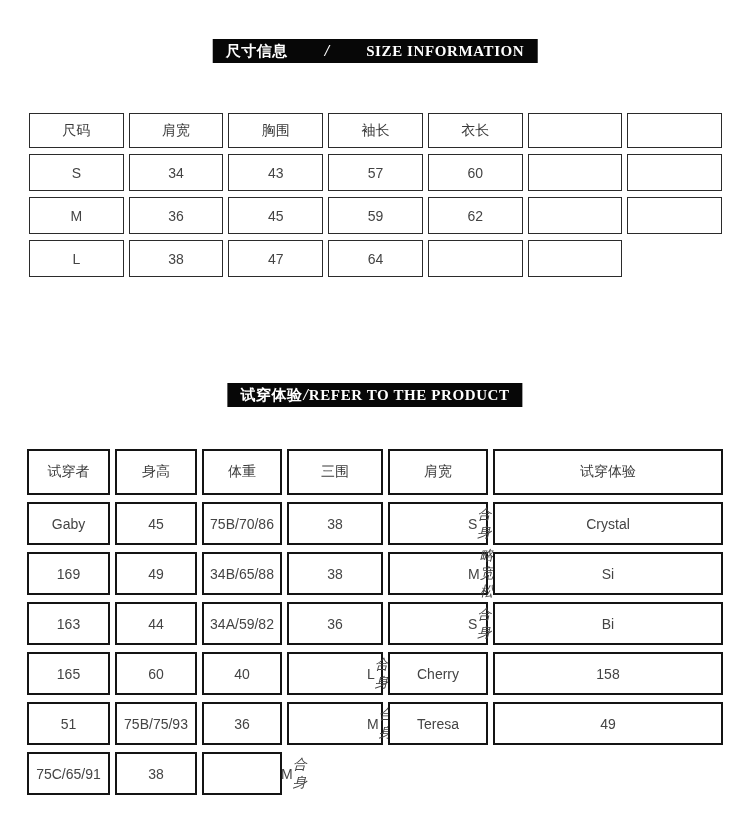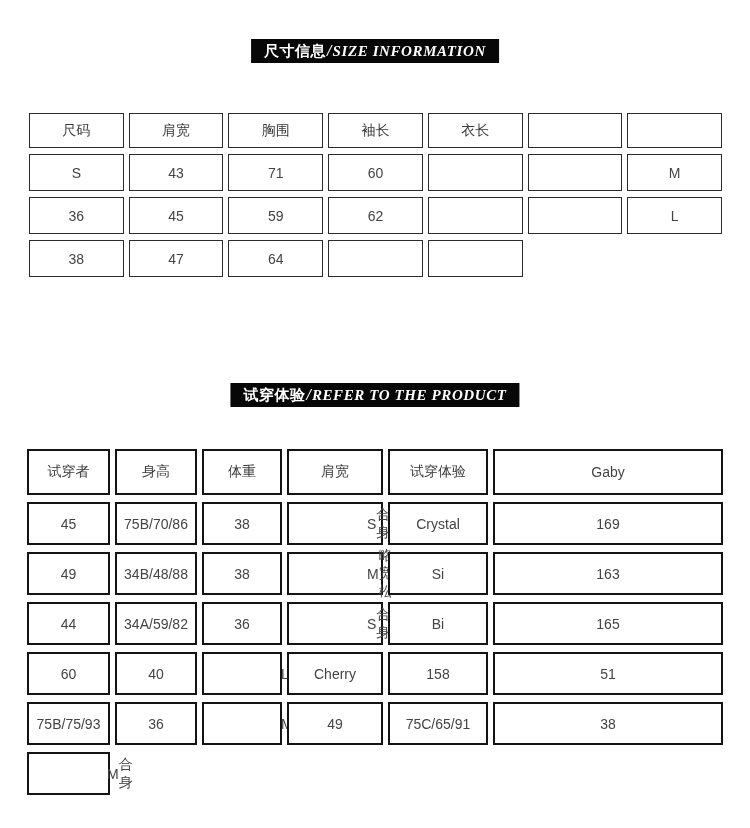--- a/index.html
+++ b/index.html
@@ -18,22 +18,22 @@
     color:var(--text);
   }
   .banner{
     position:absolute;left:50%;transform:translateX(-50%);
     background:var(--banner-bg);color:var(--banner-text);
     height:24px;display:flex;align-items:center;justify-content:center;
     padding:0 13px;white-space:nowrap;
   }
   .banner .zh{font-weight:700;font-size:15px;letter-spacing:0.5px;}
   .banner .sep{font-family:"Liberation Serif","DejaVu Serif",serif;font-style:italic;font-weight:700;font-size:16px;margin:0 1px;}
-  .banner .en{font-family:"Liberation Serif","DejaVu Serif",serif;font-style:italic;font-weight:700;font-size:15px;letter-spacing:0.6px;}
-  #banner-size{top:39px;}
+  .banner .en{font-family:"Liberation Serif","DejaVu Serif",serif;font-weight:700;font-size:15px;letter-spacing:0.6px;}
+  #banner-size{top:39px;gap:36px;}
   #banner-fit{top:383px;}
 
   .grid{position:absolute;display:grid;}
   #size-table{
     left:29px;top:113px;width:693px;
     grid-template-columns:repeat(7,1fr);
     grid-template-rows:35px 37px 37px 37px;
     column-gap:5px;row-gap:6px;
   }
   #size-table .cell{border:1px solid var(--t1-border);}
@@ -44,42 +44,43 @@
     column-gap:5px;row-gap:7px;
   }
   #fit-table .cell{border:2px solid var(--t2-border);}
   .cell{
     display:flex;align-items:center;justify-content:center;
     font-size:14px;color:var(--text);background:#ffffff;
   }
   .cell.hdr{color:#3a3a3a;}
   .fit-pair{display:flex;align-items:center;width:100%;padding-left:78px;}
   .fit-pair .size-letter{display:inline-block;width:47px;text-align:left;}
-  .fit-pair .fit-text{display:inline-block;text-align:right;}
+  .fit-pair .fit-text{display:inline-block;text-align:right;font-style:italic;}
 </style>
 </head>
 <body>
 
 <div class="banner" id="banner-size">
   <span class="zh">尺寸信息</span>
     <span class="sep">/</span>
     <span class="en">SIZE INFORMATION</span>
 </div>
 
 <div class="grid" id="size-table">
     <div class="cell hdr">尺码</div>
     <div class="cell hdr">肩宽</div>
     <div class="cell hdr">胸围</div>
     <div class="cell hdr">袖长</div>
     <div class="cell hdr">衣长</div>
     <div class="cell hdr"></div>
     <div class="cell hdr"></div>
     <div class="cell">S</div>
+    <div class="cell">34</div>
     <div class="cell">43</div>
-    <div class="cell">71</div>
+    <div class="cell">57</div>
     <div class="cell">60</div>
     <div class="cell"></div>
     <div class="cell"></div>
     <div class="cell">M</div>
     <div class="cell">36</div>
     <div class="cell">45</div>
     <div class="cell">59</div>
     <div class="cell">62</div>
     <div class="cell"></div>
     <div class="cell"></div>
@@ -94,36 +95,37 @@
 <div class="banner" id="banner-fit">
   <span class="zh">试穿体验</span>
     <span class="sep">/</span>
     <span class="en">REFER TO THE PRODUCT</span>
 </div>
 
 <div class="grid" id="fit-table">
     <div class="cell hdr">试穿者</div>
     <div class="cell hdr">身高</div>
     <div class="cell hdr">体重</div>
+    <div class="cell hdr">三围</div>
     <div class="cell hdr">肩宽</div>
     <div class="cell hdr">试穿体验</div>
     <div class="cell">Gaby</div>
     <div class="cell">45</div>
     <div class="cell">75B/70/86</div>
     <div class="cell">38</div>
     <div class="cell">
       <span class="fit-pair">
         <span class="size-letter">S</span>
         <span class="fit-text">合身</span>
       </span>
     </div>
     <div class="cell">Crystal</div>
     <div class="cell">169</div>
     <div class="cell">49</div>
-    <div class="cell">34B/48/88</div>
+    <div class="cell">34B/65/88</div>
     <div class="cell">38</div>
     <div class="cell">
       <span class="fit-pair">
         <span class="size-letter">M</span>
         <span class="fit-text">略宽松</span>
       </span>
     </div>
     <div class="cell">Si</div>
     <div class="cell">163</div>
     <div class="cell">44</div>
@@ -149,20 +151,21 @@
     <div class="cell">158</div>
     <div class="cell">51</div>
     <div class="cell">75B/75/93</div>
     <div class="cell">36</div>
     <div class="cell">
       <span class="fit-pair">
         <span class="size-letter">M</span>
         <span class="fit-text">合身</span>
       </span>
     </div>
+    <div class="cell">Teresa</div>
     <div class="cell">49</div>
     <div class="cell">75C/65/91</div>
     <div class="cell">38</div>
     <div class="cell">
       <span class="fit-pair">
         <span class="size-letter">M</span>
         <span class="fit-text">合身</span>
       </span>
     </div>
   </div>

